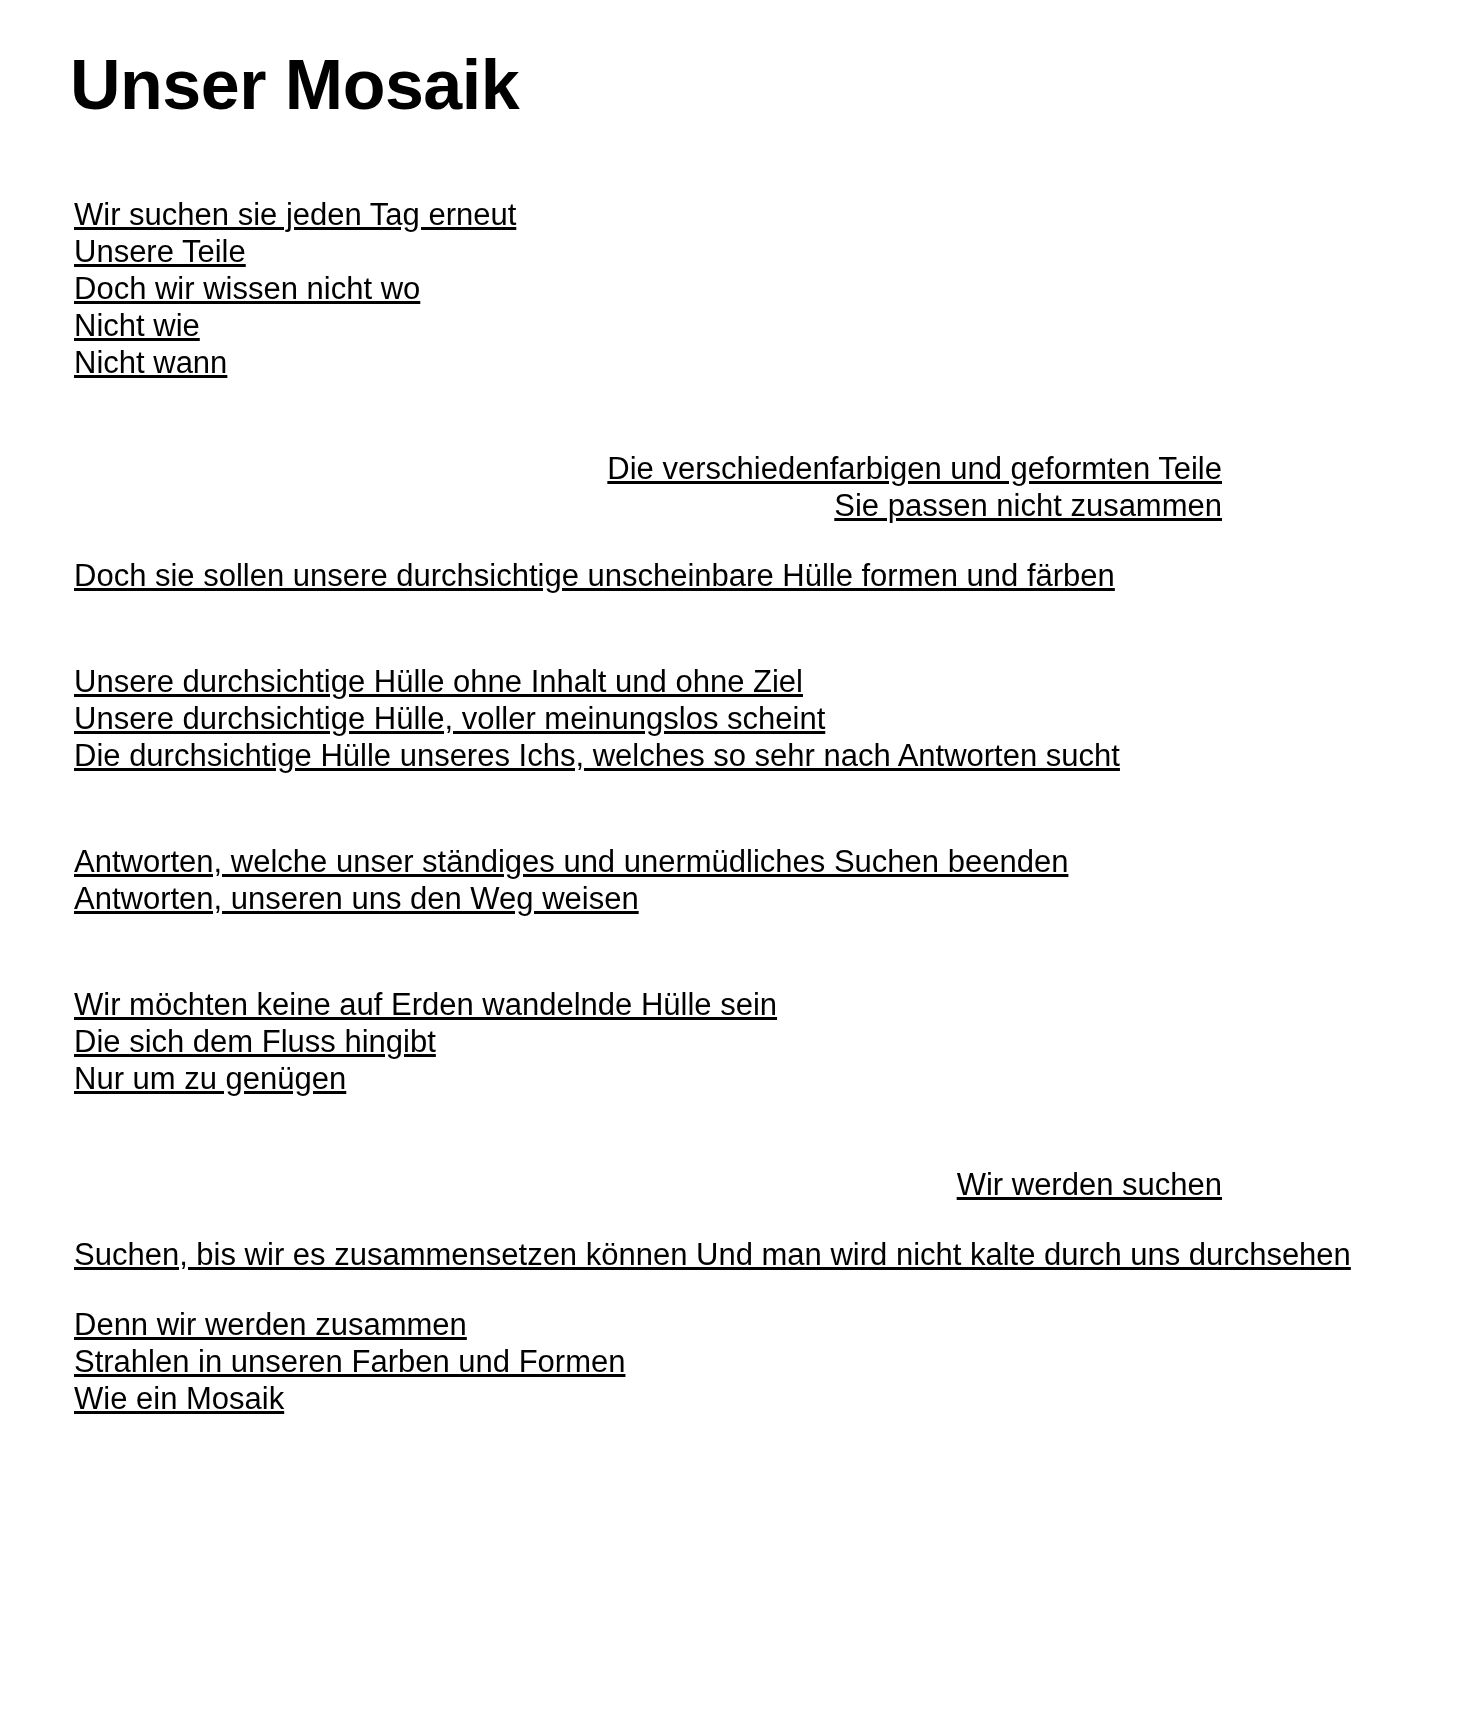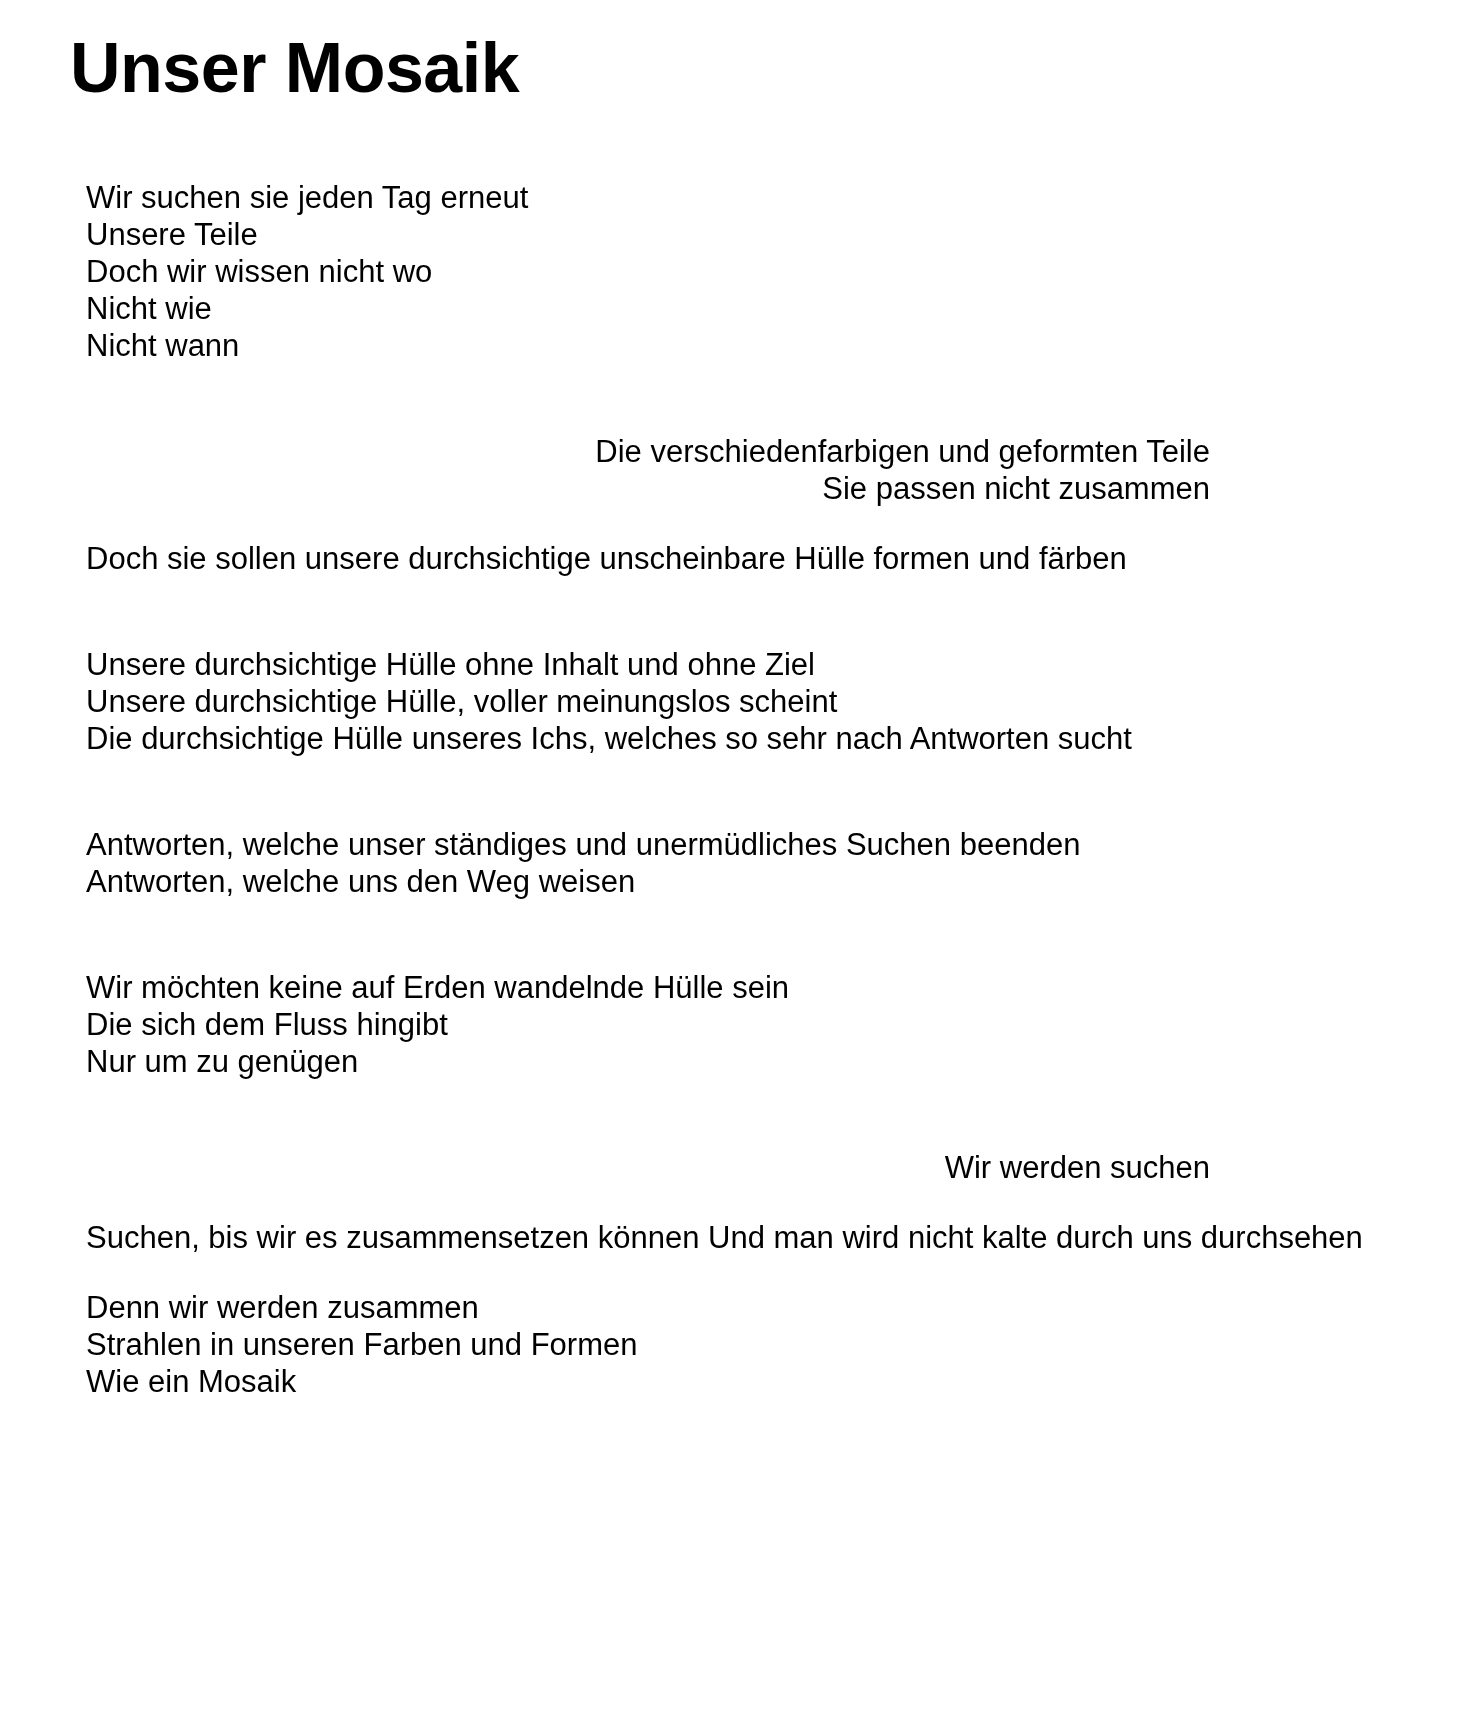--- a/index.html
+++ b/index.html
@@ -11,33 +11,34 @@
     width: 1470px;
     height: 1731px;
     overflow: hidden;
     color: #000000;
     font-family: "Liberation Sans", sans-serif;
   }
   .page {
     box-sizing: border-box;
     width: 1226px;
     height: 1731px;
-    padding: 28px 0 0 70px;
+    padding: 45px 0 0 70px;
   }
   .poem-title {
     margin: 0 0 70px 0;
     font-size: 70px;
     font-weight: bold;
     line-height: 1.15;
     letter-spacing: -0.5px;
     white-space: nowrap;
   }
   .stanza {
-    margin: 16px;
+    margin: 4px;
     padding: 0;
+    text-decoration: underline;
   }
   .line {
     font-size: 31px;
     line-height: 37px;
     white-space: nowrap;
   }
   .gap-lg { margin-bottom: 69px; }
   .gap-sm { margin-bottom: 33px; text-align: right; }
   .gap-author { margin-bottom: 82px; }
   .author {
@@ -72,21 +73,21 @@
   </section>
 
   <section class="stanza gap-lg">
     <div class="line">Unsere durchsichtige Hülle ohne Inhalt und ohne Ziel</div>
     <div class="line">Unsere durchsichtige Hülle, voller meinungslos scheint</div>
     <div class="line">Die durchsichtige Hülle unseres Ichs, welches so sehr nach Antworten sucht</div>
   </section>
 
   <section class="stanza gap-lg">
     <div class="line">Antworten, welche unser ständiges und unermüdliches Suchen beenden</div>
-    <div class="line">Antworten, welche uns den Weg weisen</div>
+    <div class="line">Antworten, unseren uns den Weg weisen</div>
   </section>
 
   <section class="stanza gap-lg">
     <div class="line">Wir möchten keine auf Erden wandelnde Hülle sein</div>
     <div class="line">Die sich dem Fluss hingibt</div>
     <div class="line">Nur um zu genügen</div>
   </section>
 
 
   <section class="stanza gap-sm">

